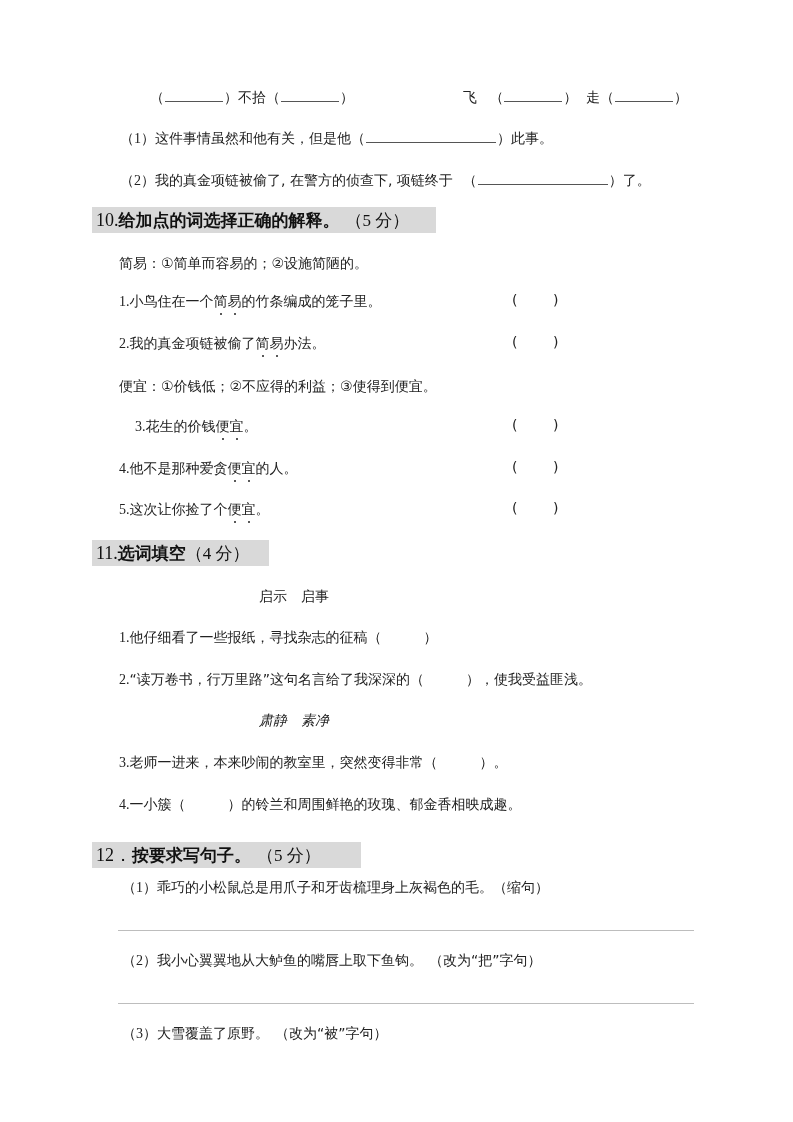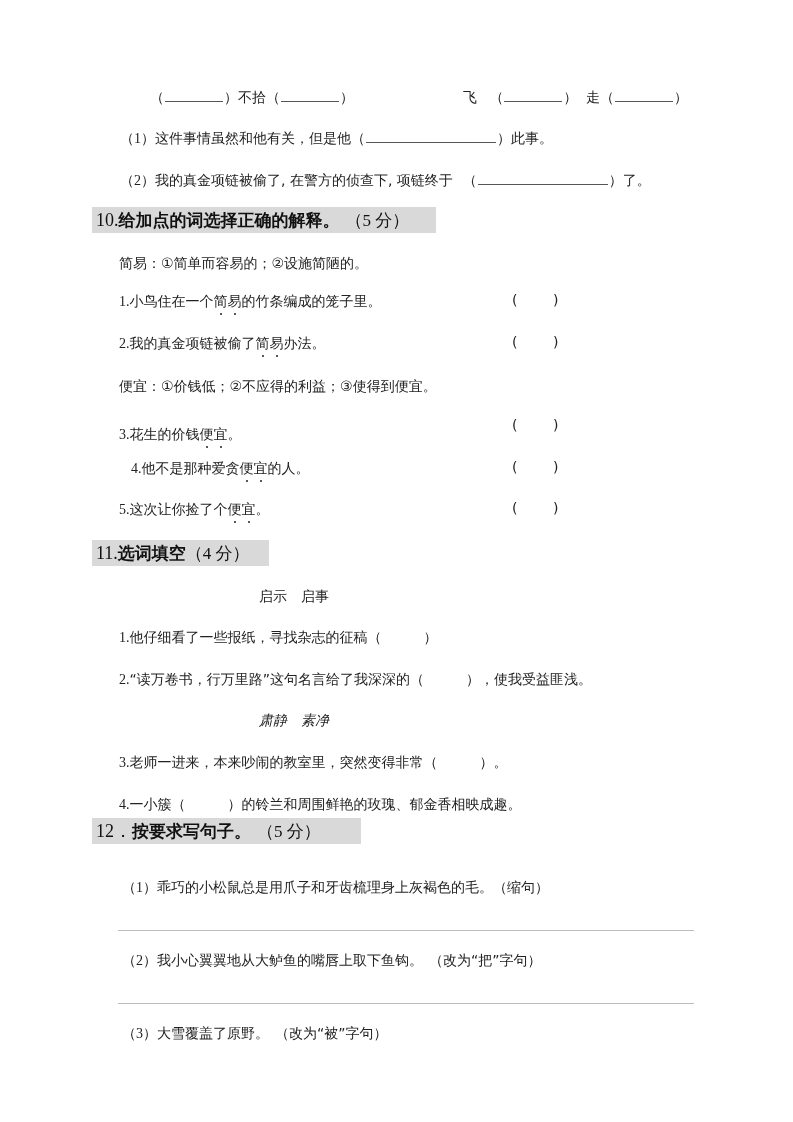--- a/index.html
+++ b/index.html
@@ -60,26 +60,26 @@
 </div>
 <div class="paren-ans" style="left:512px; top:292px;">(        )</div>
 
 <div class="abs body-text" style="left:119px; top:334px;">
   <span class="num">2.</span><span>我的真金项链被偷了</span><span class="dot">简</span><span class="dot">易</span><span>办法。</span>
 </div>
 <div class="paren-ans" style="left:512px; top:334px;">(        )</div>
 
 <div class="abs body-text" style="left:119px; top:377px;">便宜：①价钱低；②不应得的利益；③使得到便宜。</div>
 
-<div class="abs body-text" style="left:119px; top:417px;margin-top:8px;">
+<div class="abs body-text" style="left:135px; top:417px;">
   <span class="num">3.</span><span>花生的价钱</span><span class="dot">便</span><span class="dot">宜</span><span>。</span>
 </div>
 <div class="paren-ans" style="left:512px; top:417px;">(        )</div>
 
-<div class="abs body-text" style="left:119px; top:459px;margin-left:12px;">
+<div class="abs body-text" style="left:119px; top:459px;">
   <span class="num">4.</span><span>他不是那种爱贪</span><span class="dot">便</span><span class="dot">宜</span><span>的人。</span>
 </div>
 <div class="paren-ans" style="left:512px; top:459px;">(        )</div>
 
 <div class="abs body-text" style="left:119px; top:500px;">
   <span class="num">5.</span><span>这次让你捡了个</span><span class="dot">便</span><span class="dot">宜</span><span>。</span>
 </div>
 <div class="paren-ans" style="left:512px; top:500px;">(        )</div>
 
 <div class="heading" style="top:540px; width:173px;">
@@ -97,21 +97,21 @@
 
 <div class="abs body-text" style="left:259px; top:711px;font-style:italic;">肃静　素净</div>
 
 <div class="abs body-text" style="left:119px; top:753px;">
   <span class="num">3.</span><span>老师一进来，本来吵闹的教室里，突然变得非常（　　　）。</span>
 </div>
 <div class="abs body-text" style="left:119px; top:795px;">
   <span class="num">4.</span><span>一小簇（　　　）的铃兰和周围鲜艳的玫瑰、郁金香相映成趣。</span>
 </div>
 
-<div class="heading" style="top:818px; width:265px;">
+<div class="heading" style="top:842px; width:265px;">
   <span class="hnum">12．</span><span>按要求写句子。</span><span class="pts" style="margin-left:6px">（5 分）</span>
 </div>
 
 <div class="abs body-text" style="left:122px; top:878px;">
   <span class="num">（1）</span><span>乖巧的小松鼠总是用爪子和牙齿梳理身上灰褐色的毛。</span><span style="margin-left:0">（缩句）</span>
 </div>
 <div class="rule" style="top:930px;"></div>
 
 <div class="abs body-text" style="left:122px; top:951px;">
   <span class="num">（2）</span><span>我小心翼翼地从大鲈鱼的嘴唇上取下鱼钩。</span><span style="margin-left:6px">（改为“把”字句）</span>

